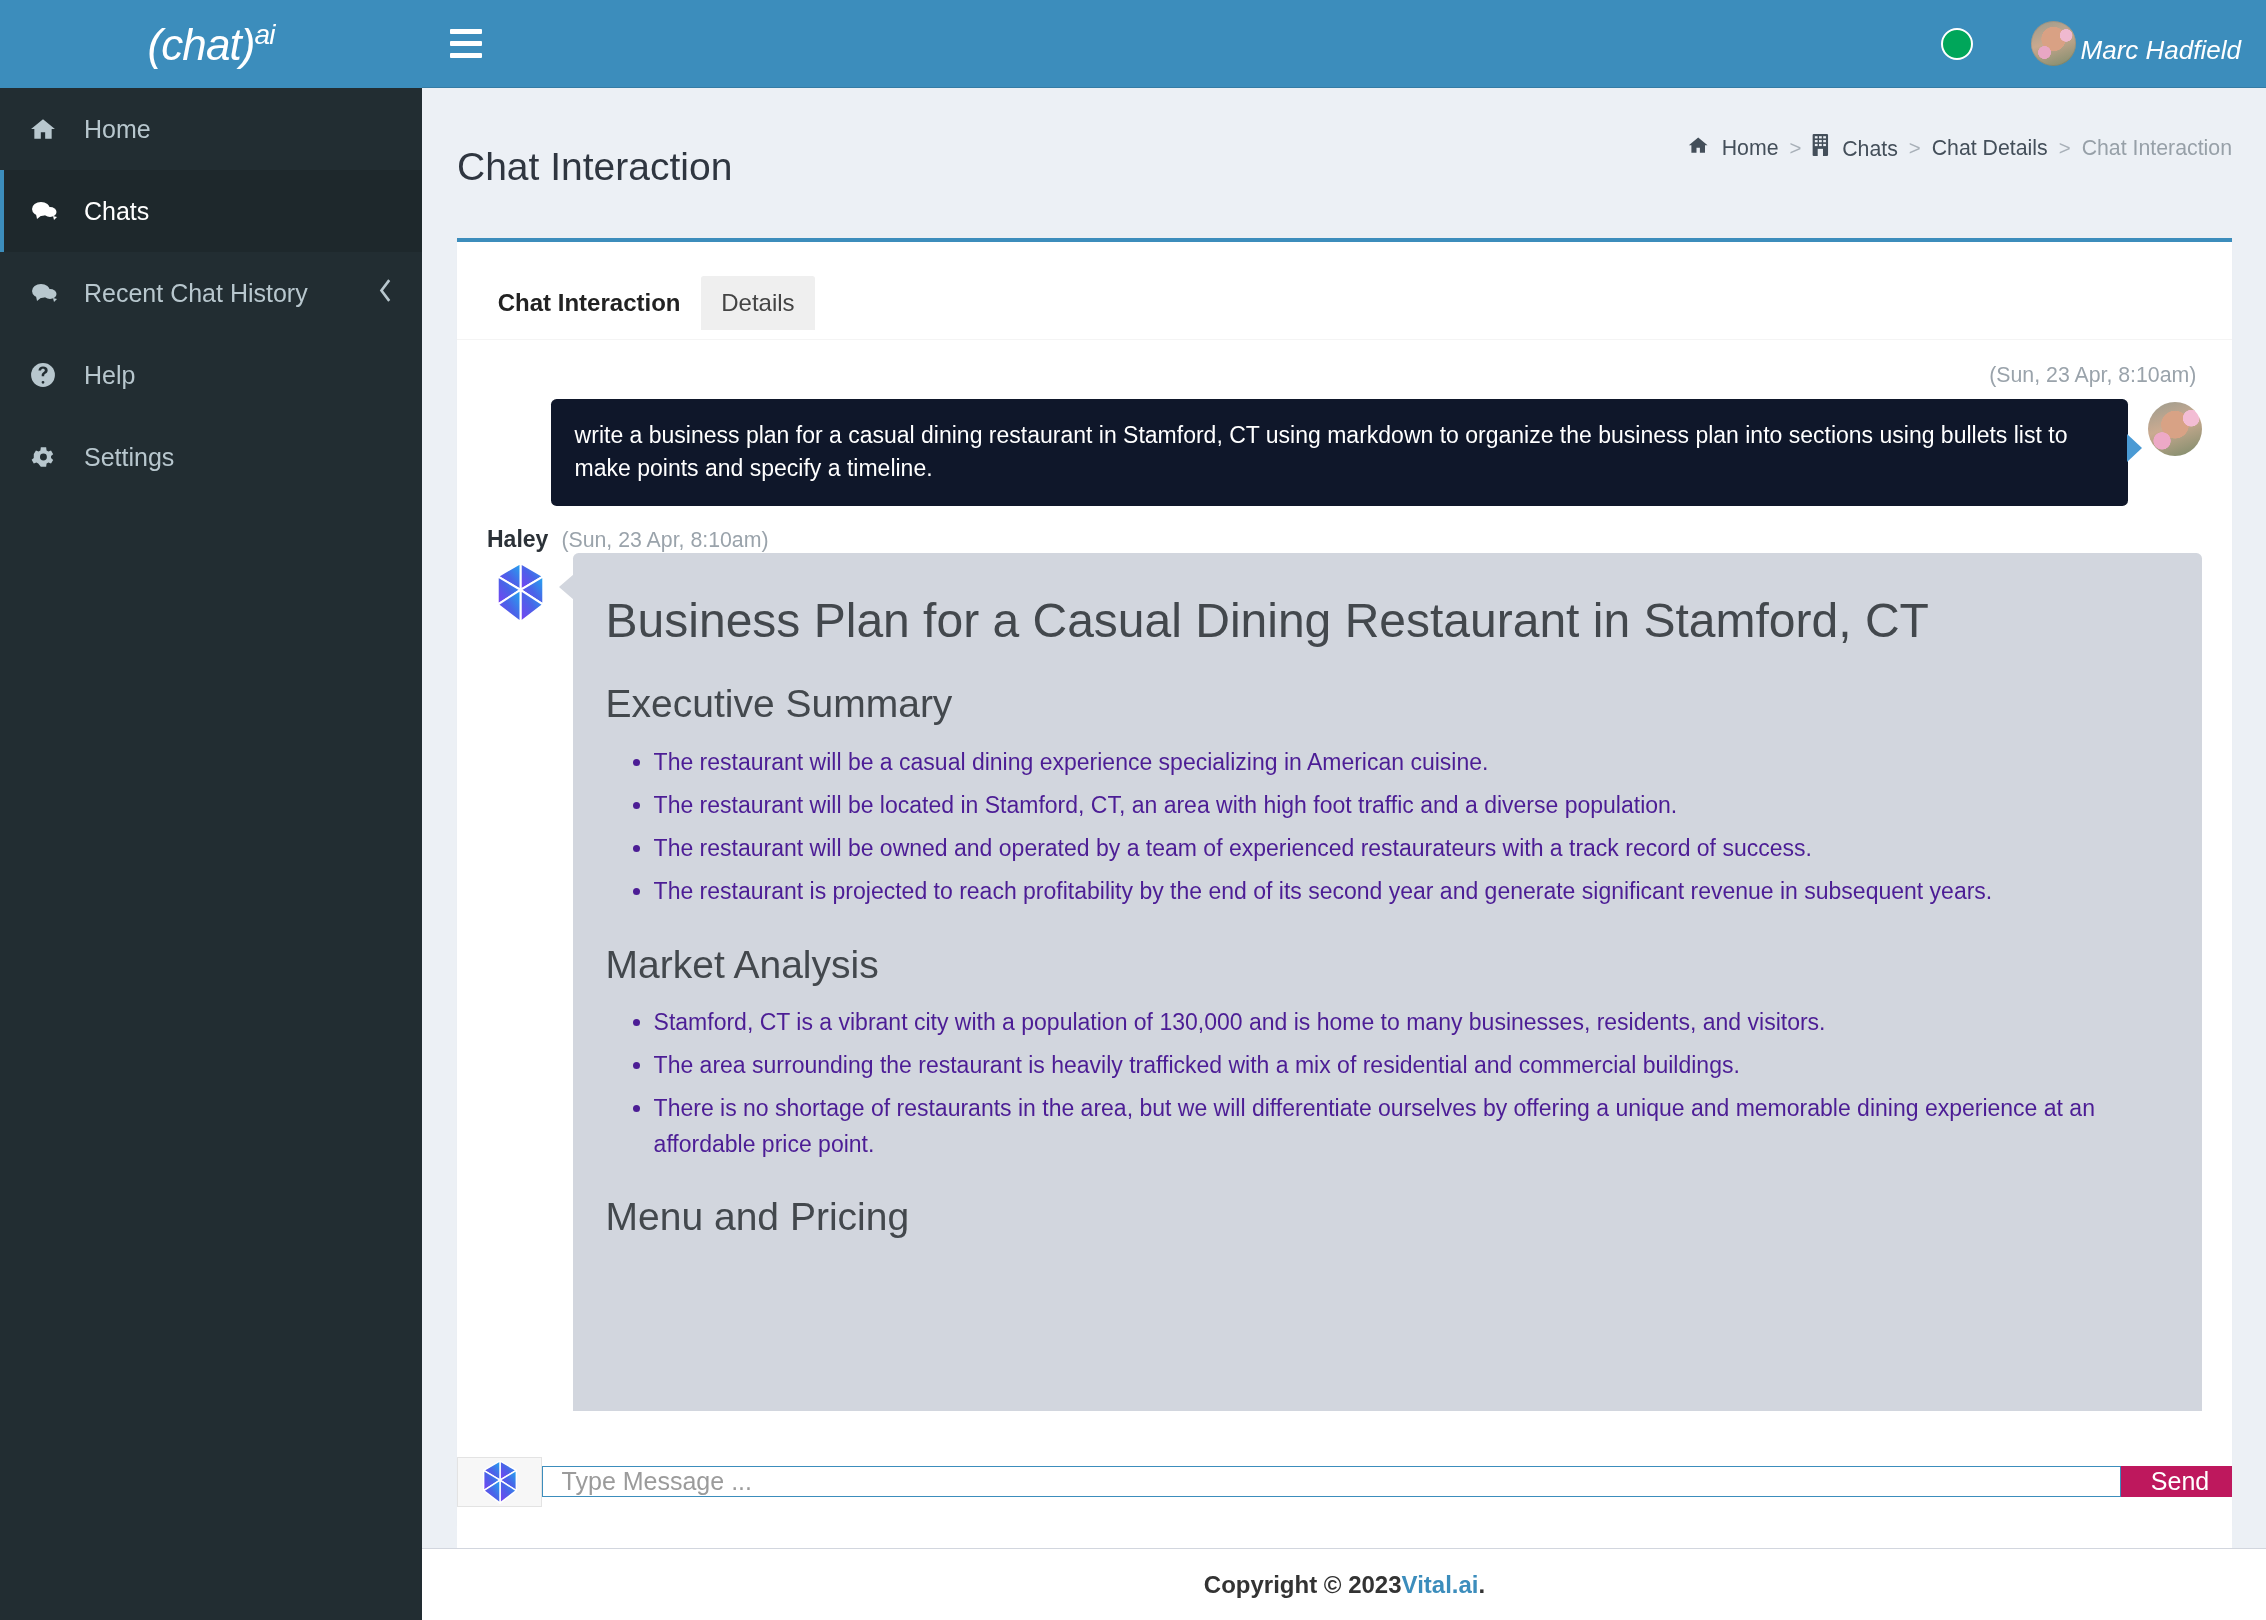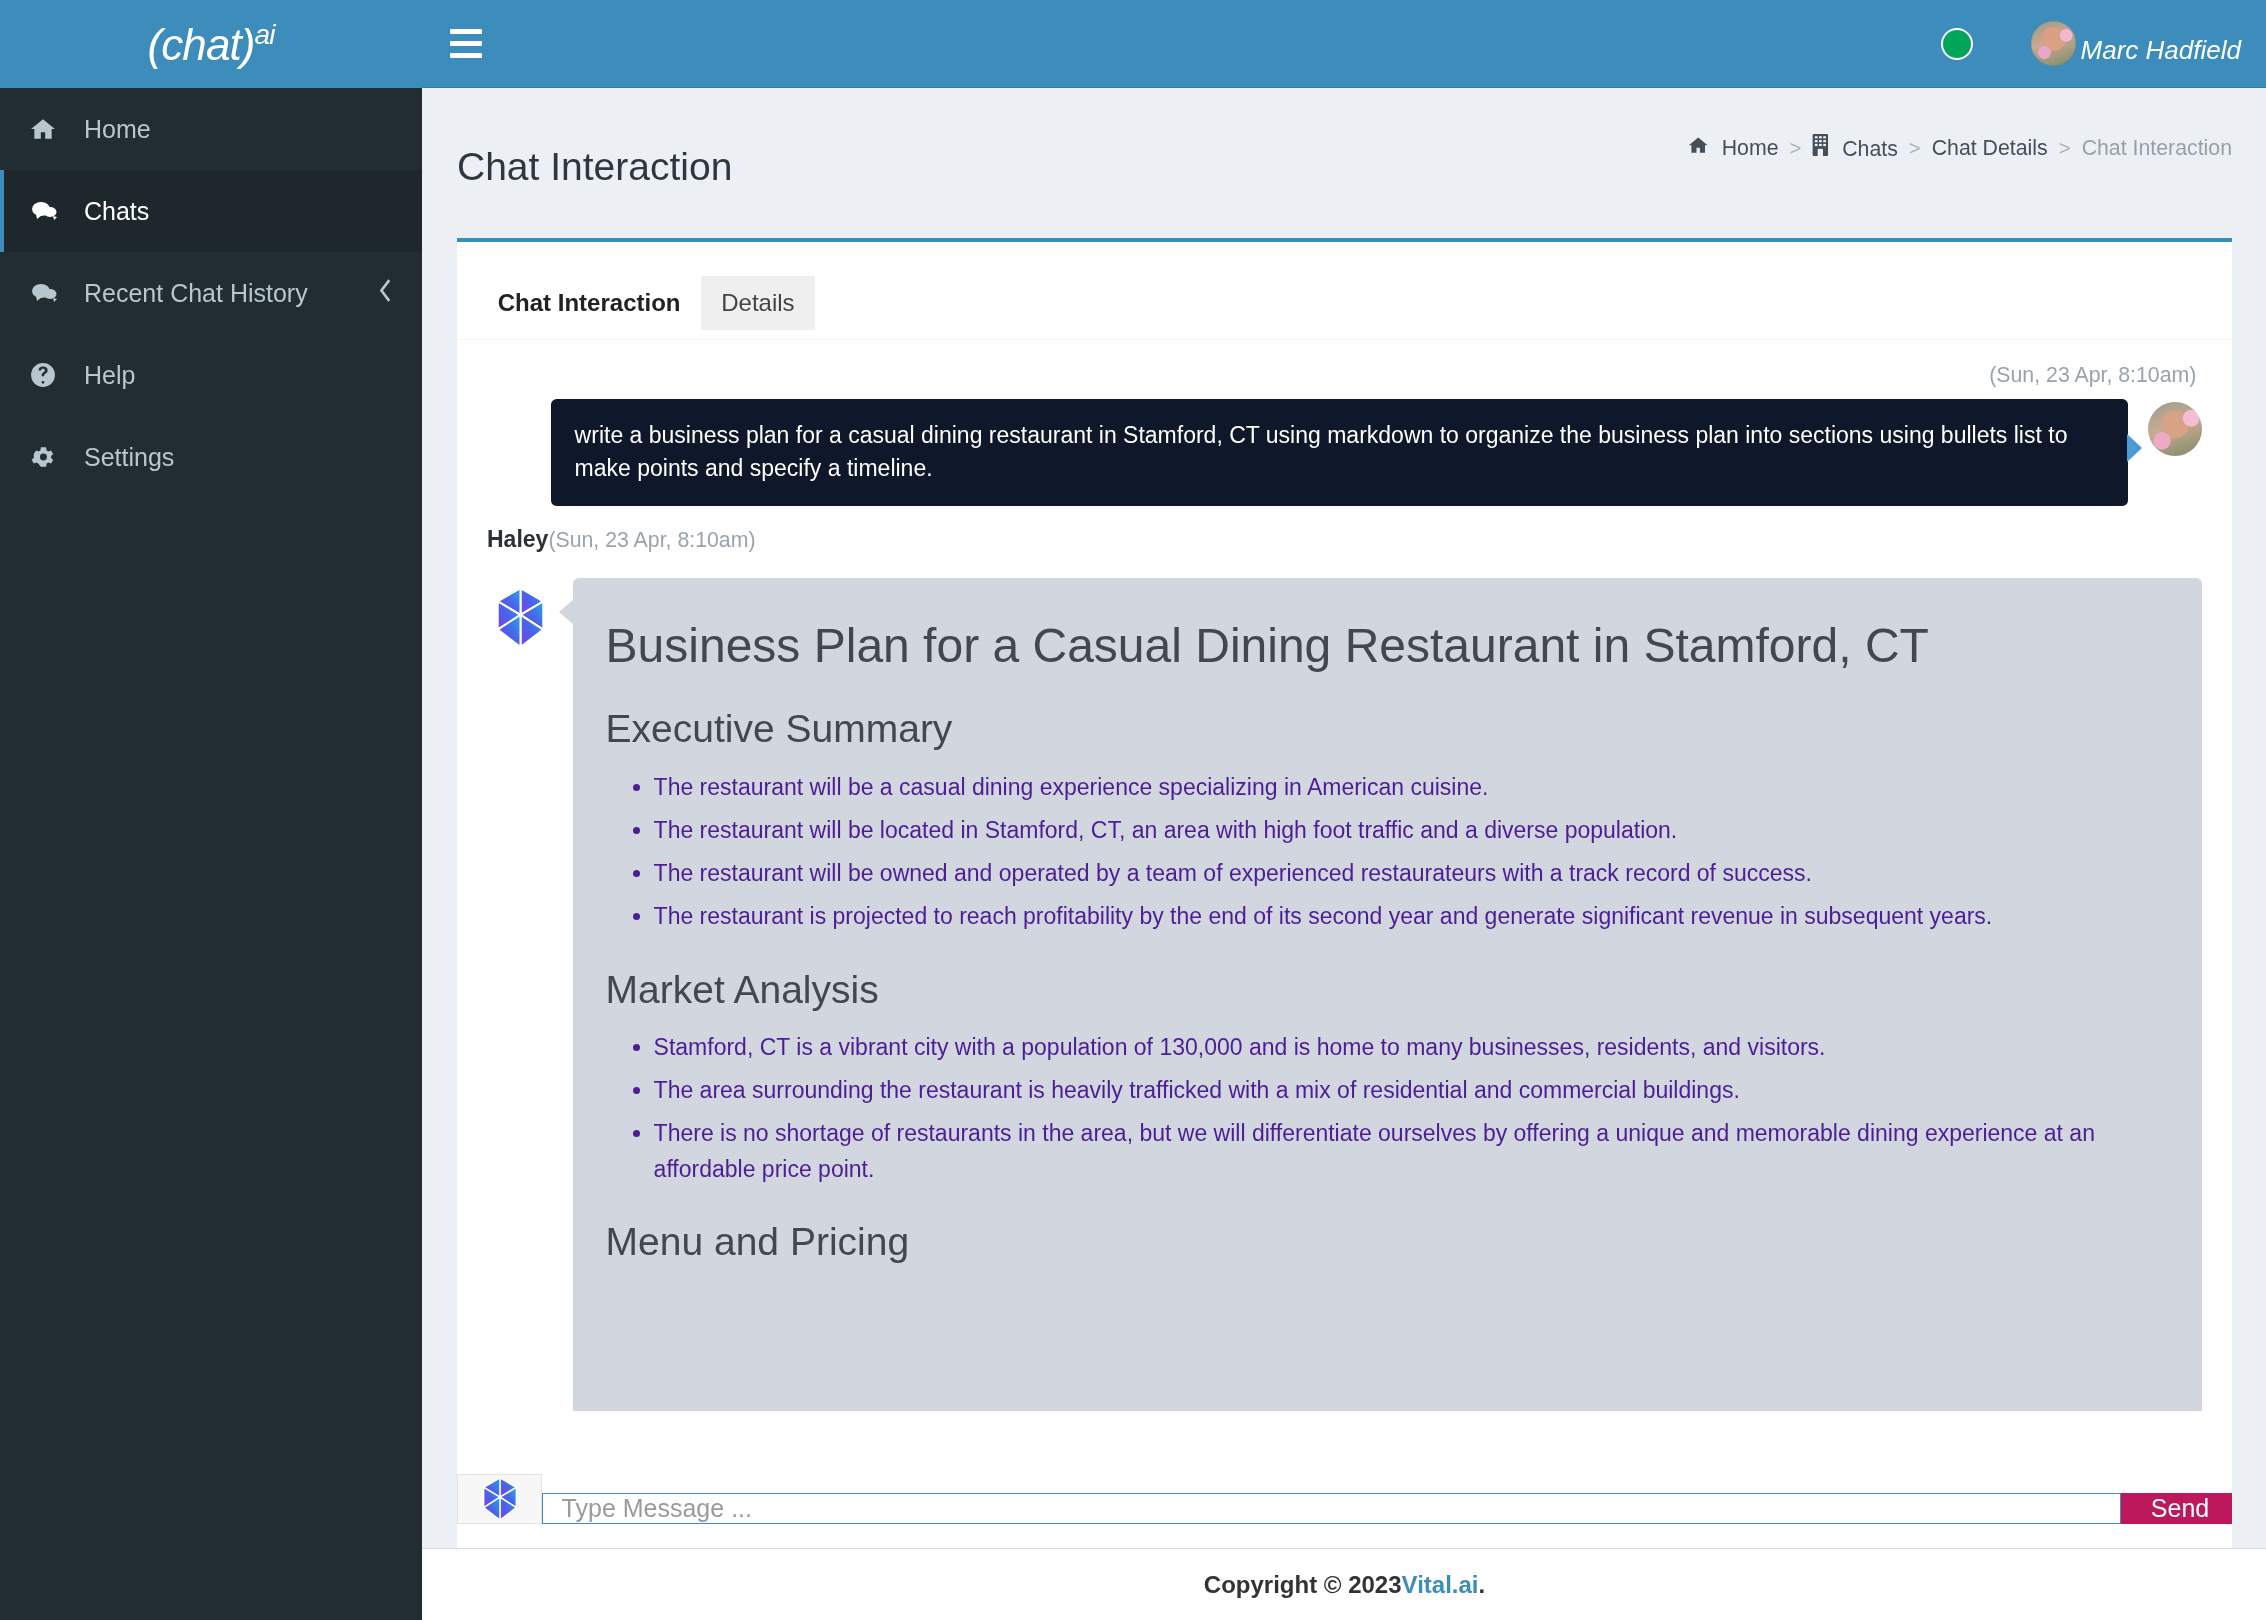--- a/index.html
+++ b/index.html
@@ -159,21 +159,21 @@
   .avatar-msg {
     width: 54px; height: 54px; border-radius: 50%; flex: 0 0 54px; margin-top: 3.7px;
     background:
       radial-gradient(circle at 26% 72%, #eda9c6 0 15%, transparent 16%),
       radial-gradient(circle at 80% 30%, #f3bdd4 0 14%, transparent 15%),
       radial-gradient(circle at 50% 42%, #d8a285 0 33%, transparent 34%),
       linear-gradient(160deg, #9c9b8d 0%, #cbab91 45%, #7b8a69 100%);
   }
 
   .msg-left { margin-top: 20.4px; }
-  .sender-line { display: flex; align-items: baseline; margin-bottom: 25px; }
+  .sender-line { display: flex; align-items: baseline; gap: 13px; margin-bottom: 0; }
   .sender-name { font-size: 23px; font-weight: bold; color: #2b3137; }
   .sender-ts { font-size: 21.3px; color: #9aa3ab; }
   .left-row { display: flex; align-items: flex-start; }
   .bot-badge { width: 67px; flex: 0 0 67px; margin-right: 18.6px; padding-top: 5.6px; }
   .bubble-in {
     background: #d2d6de; color: #444;
     border-radius: 5.6px;
     padding: 32px 33px 28px 33px;
     flex: 1;
     position: relative;
@@ -187,21 +187,21 @@
   .md h1 { font-size: 48px; font-weight: 400; color: #43484d; margin: 7.4px 0 28px 0; line-height: 1.18; }
   .md h2 { font-size: 39px; font-weight: 400; color: #43484d; margin: 32px 0 16.7px 0; line-height: 1.2; }
   .md ul { margin: 0 0 9.3px 0; padding-left: 48px; }
   .md li { font-size: 23px; color: #4c1d95; line-height: 1.55; margin-bottom: 7.4px; }
 
   
   .composer {
     position: absolute;
     left: 35px; right: 35px;
     bottom: 96px;
-    display: flex; align-items: flex-end;
+    display: flex; align-items: center;
     height: 85px;
     z-index: 5;
   }
   .composer-logo {
     width: 85px; flex: 0 0 85px;
     background: #f7f7f7;
     border: 0.9px solid #e3e3e3;
     display: flex; align-items: center; justify-content: center;
   }
   .msg-input {

